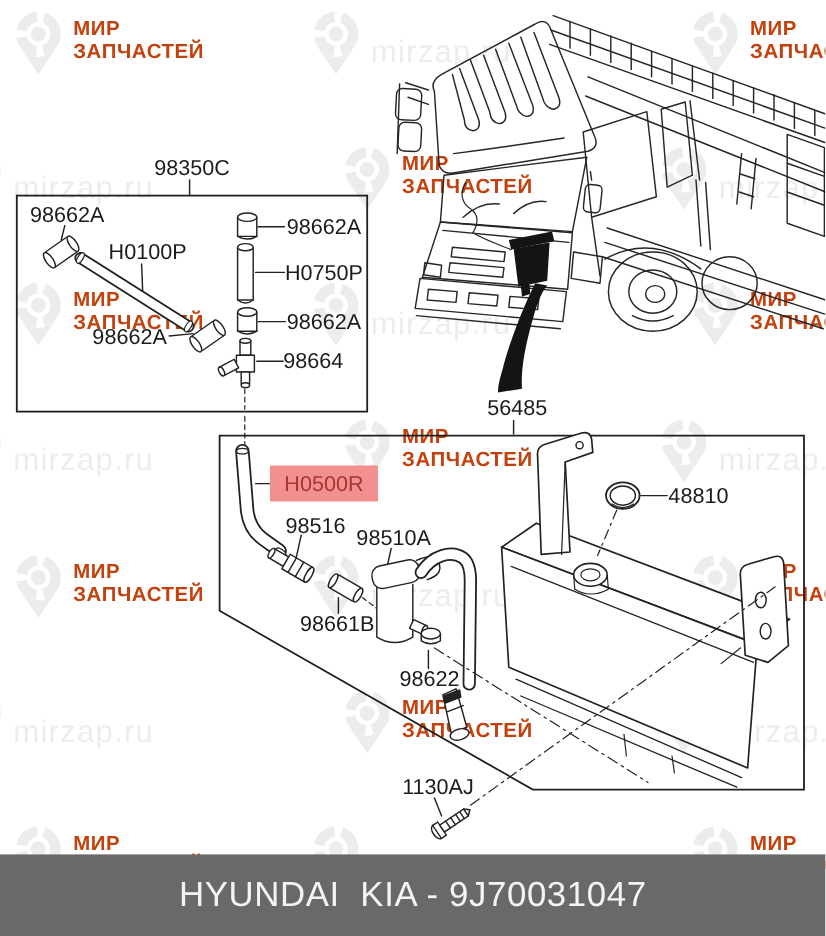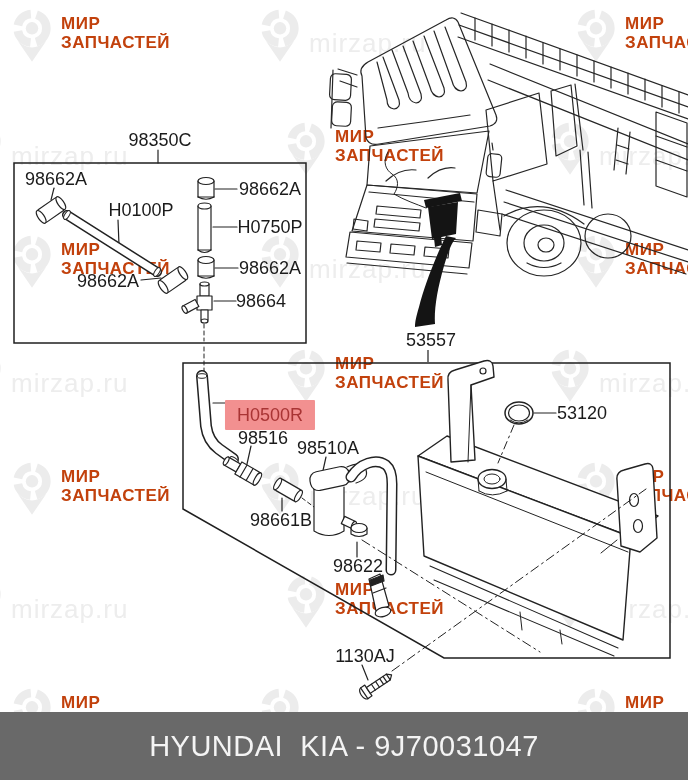--- a/index.html
+++ b/index.html
@@ -8,21 +8,21 @@
   
   .wm{position:absolute;display:flex;align-items:flex-start;gap:7px;z-index:0;user-select:none;}
   .wm .pin{width:44px;height:54px;flex:0 0 auto;}
   .wm-brand{font-weight:bold;font-size:17px;line-height:19px;letter-spacing:.5px;color:#c2410c;padding-top:6px;white-space:nowrap;}
   .wm-url{font-size:26px;color:#ededed;letter-spacing:1px;padding-top:20px;white-space:nowrap;}
   
   svg.art{position:absolute;left:0;top:0;z-index:1;}
   
   .lbl{position:absolute;z-index:2;transform:translate(-50%,-50%);font-size:18px;color:#1b1b1b;
        white-space:nowrap;line-height:1;}
-  .lbl.hl{padding:6px 12px;border-radius:1px;font-size:18px;margin-top:12px;}
+  .lbl.hl{padding:6px 12px;border-radius:1px;font-size:18px;}
   
   .footer{position:absolute;left:0;top:712px;width:688px;height:68px;z-index:3;
           display:flex;align-items:center;justify-content:center;}
   .footer span{font-size:29px;letter-spacing:.5px;white-space:pre;}
 </style>
 </head>
 <body>
 
 <div class="stage">
 
@@ -424,31 +424,31 @@
       </g>
 
       <line x1="362" y1="540" x2="540" y2="652" stroke-dasharray="9 4 2 4" stroke-width="1"></line>
       <line x1="392" y1="671" x2="646" y2="489" stroke-dasharray="9 4 2 4" stroke-width="1"></line>
       <line x1="514" y1="425" x2="498" y2="463" stroke-dasharray="8 4 2 4" stroke-width="1"></line>
     </g>
   </svg>
 
   <div class="lbl" style="left:160px;top:140px">98350C</div>
   <div class="lbl" style="left:56px;top:179px">98662A</div>
-  <div class="lbl" style="left:141px;top:210px">H0100P</div>
+  <div class="lbl" style="left:123px;top:210px">H0100P</div>
   <div class="lbl" style="left:108px;top:281px">98662A</div>
   <div class="lbl" style="left:270px;top:189px">98662A</div>
   <div class="lbl" style="left:270px;top:227px">H0750P</div>
   <div class="lbl" style="left:270px;top:268px">98662A</div>
   <div class="lbl" style="left:261px;top:301px">98664</div>
-  <div class="lbl" style="left:431px;top:340px">53557</div>
+  <div class="lbl" style="left:431px;top:340px">56485</div>
   <div class="lbl hl" style="left: 270px; top: 403px; background-color: rgb(242, 144, 144); color: rgb(169, 52, 52);">H0500R</div>
   <div class="lbl" style="left:263px;top:438px">98516</div>
   <div class="lbl" style="left:328px;top:448px">98510A</div>
-  <div class="lbl" style="left:582px;top:413px">53120</div>
+  <div class="lbl" style="left:582px;top:413px">48810</div>
   <div class="lbl" style="left:281px;top:520px">98661B</div>
   <div class="lbl" style="left:358px;top:566px">98622</div>
   <div class="lbl" style="left:365px;top:656px">1130AJ</div>
 
   <div class="footer" style="background-color: rgb(105, 105, 105); color: rgb(244, 244, 244);">
     <span>HYUNDAI  KIA - 9J70031047</span>
   </div>
 </div>
 
 </body></html>

